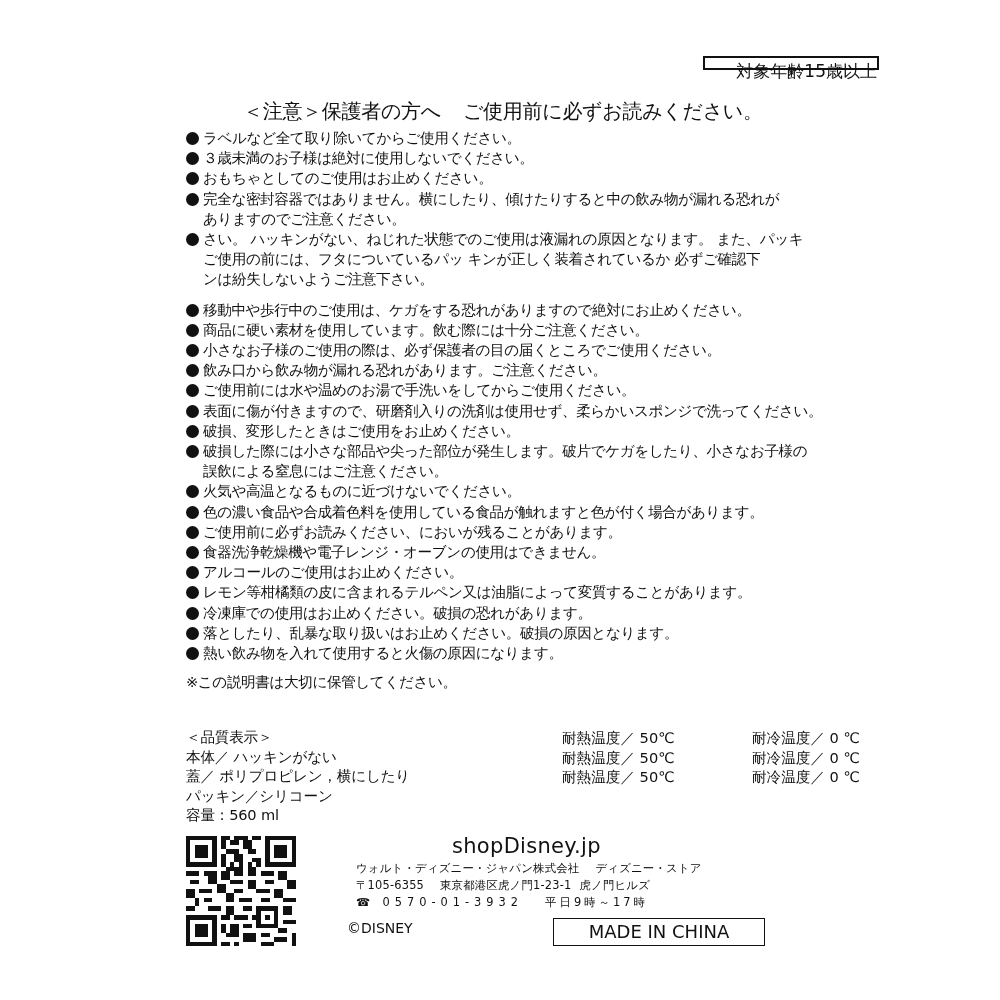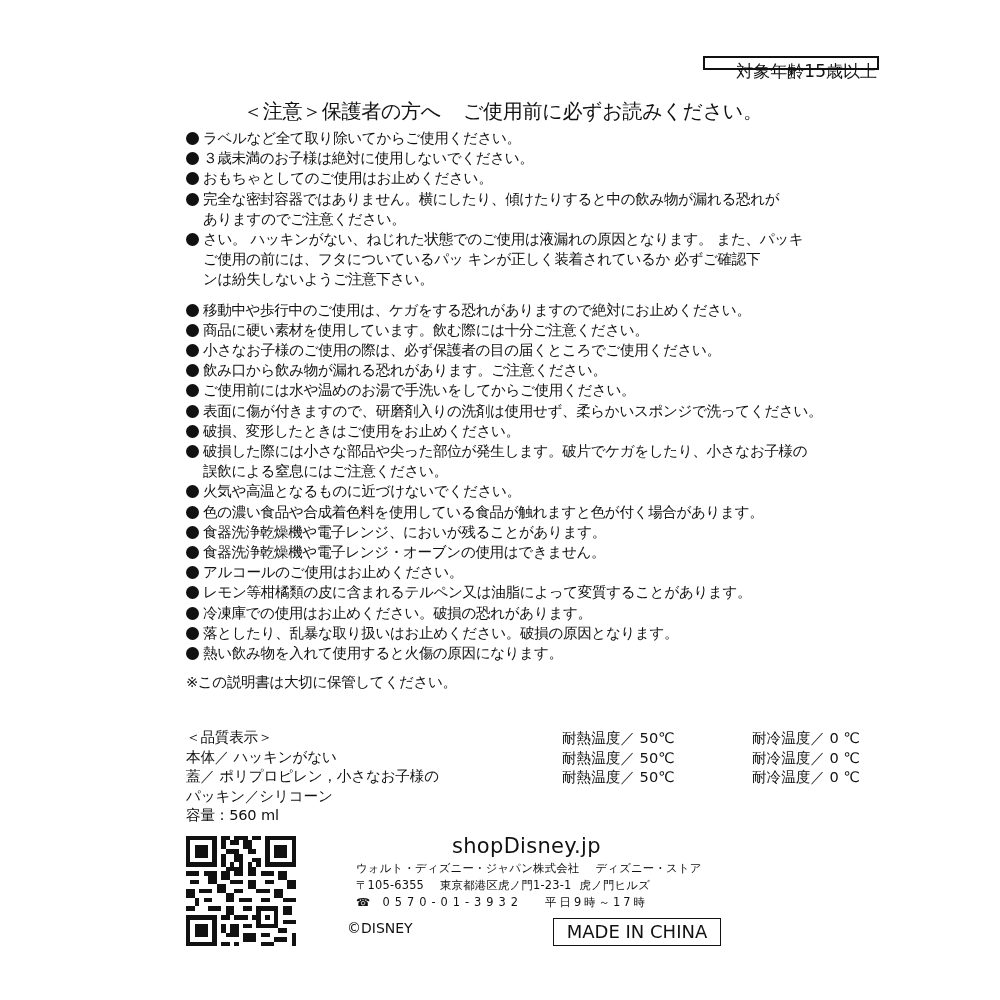--- a/index.html
+++ b/index.html
@@ -54,21 +54,21 @@
     .company .row { display: block; }
     .company .spc { display: inline-block; width: 16px; }
     .company .phone-digits { letter-spacing: 5px; }
     .company .hours { letter-spacing: 3px; }
     .copyright {
       position: absolute; left: 347px; top: 915px; font-size: 14px; line-height: 26px;
       white-space: nowrap;
       text-align: right;
     }
     .made-in {
-      position: absolute; left: 553px; top: 918px; width: 168px; height: 28px;
+      position: absolute; left: 553px; top: 918px; width: 212px; height: 28px;
       border: 1.5px solid #111; box-sizing: border-box;
       font-size: 18px; line-height: 25px; text-align: center; white-space: nowrap;
     }
   </style>
 </head>
 <body>
 
 <div class="age-badge">対象年齢15歳以上</div>
 
 <div class="heading">
@@ -135,21 +135,21 @@
     <div class="note">
       <span class="bullet"></span>
       <span class="line">火気や高温となるものに近づけないでください。</span>
     </div>
     <div class="note">
       <span class="bullet"></span>
       <span class="line">色の濃い食品や合成着色料を使用している食品が触れますと色が付く場合があります。</span>
     </div>
     <div class="note">
       <span class="bullet"></span>
-      <span class="line">食器洗浄乾燥機や電子レンジ、においが残ることがあります。</span>
+      <span class="line">ご使用前に必ずお読みください、においが残ることがあります。</span>
     </div>
     <div class="note">
       <span class="bullet"></span>
       <span class="line">食器洗浄乾燥機や電子レンジ・オーブンの使用はできません。</span>
     </div>
     <div class="note">
       <span class="bullet"></span>
       <span class="line">アルコールのご使用はお止めください。</span>
     </div>
     <div class="note">
@@ -168,21 +168,21 @@
       <span class="bullet"></span>
       <span class="line">熱い飲み物を入れて使用すると火傷の原因になります。</span>
     </div>
   </div>
 
 <div class="footer-note">※この説明書は大切に保管してください。</div>
 
 <div class="quality">
   <div>＜品質表示＞</div>
   <div>本体／ ハッキンがない</div>
-  <div>蓋／ ポリプロピレン，小さなお子様の</div>
+  <div>蓋／ ポリプロピレン，横にしたり</div>
   <div>パッキン／シリコーン</div>
   <div>容量：560 ml</div>
 </div>
 
 <div class="heat-col">
   <div>耐熱温度／ 50℃</div>
   <div>耐熱温度／ 50℃</div>
   <div>耐熱温度／ 50℃</div>
 </div>
 

